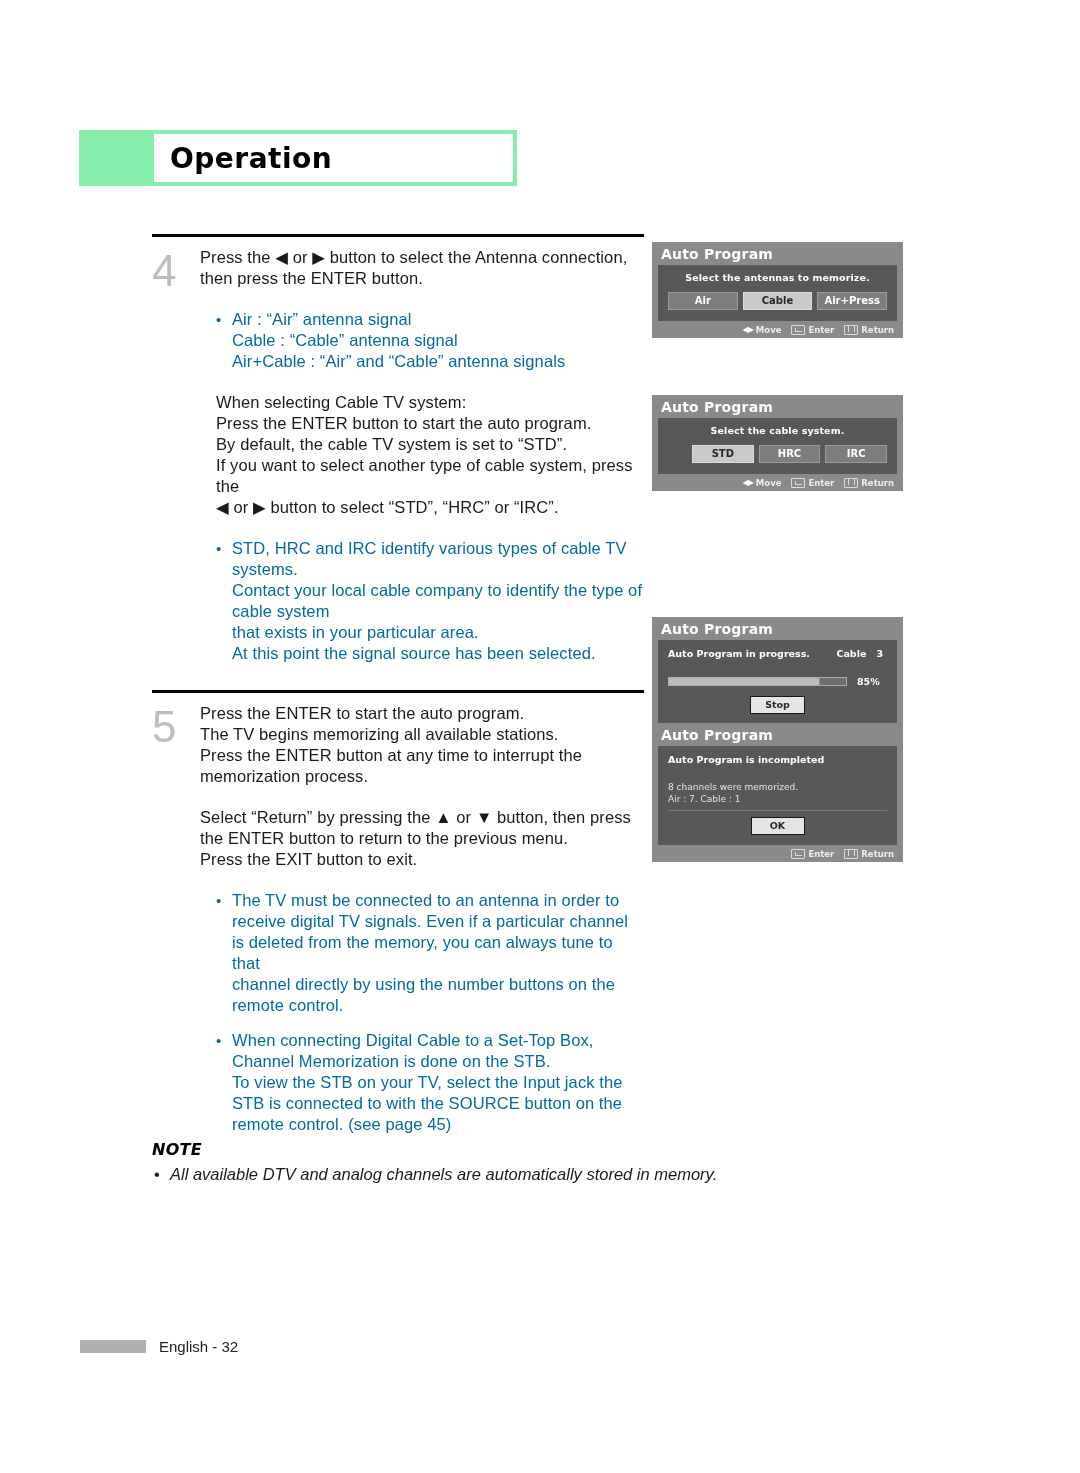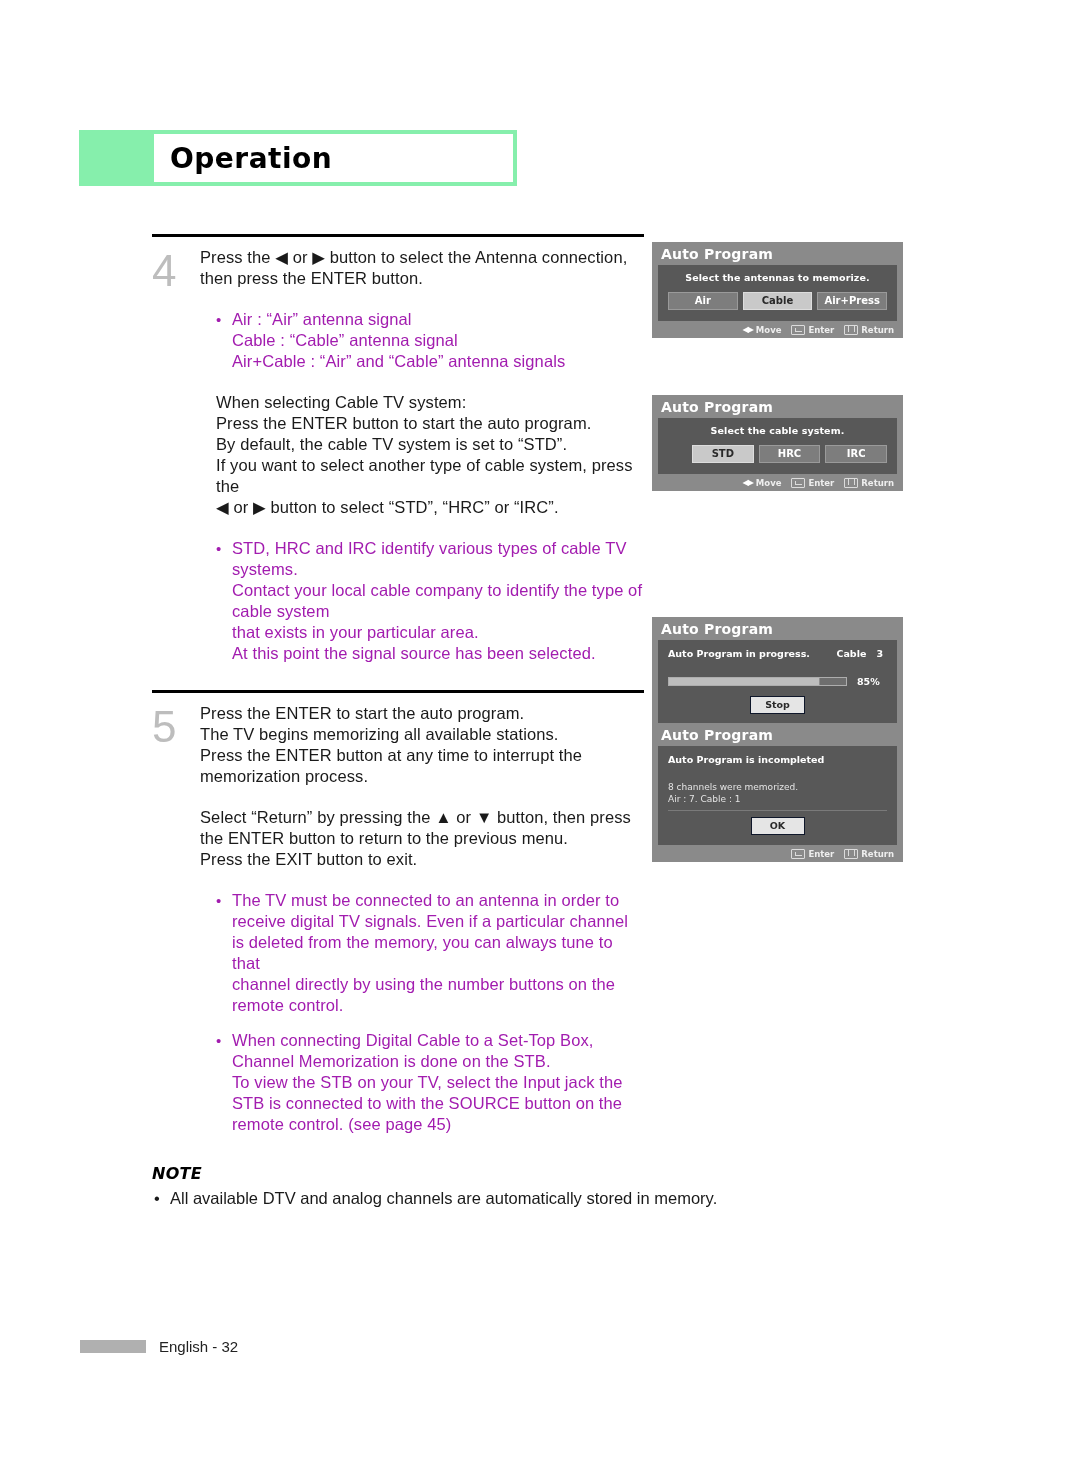--- a/index.html
+++ b/index.html
@@ -84,53 +84,54 @@
     white-space: pre-line;
   }
   .para.indent {
     padding-left: 16px;
   }
   .bullet-item {
     position: relative;
     padding-left: 32px;
     font-size: 16.5px;
     line-height: 21px;
-    color: #a21caf;
+    color: #0369a1;
     white-space: pre-line;
     letter-spacing: 0.1px;
   }
   .bullet-item::before {
     content: "\2022";
     position: absolute;
     left: 16px;
     top: 0;
     font-size: 15px;
   }
   .gap-sm { height: 14px; }
   .gap-md { height: 20px; }
   .gap-lg { height: 26px; }
 
   
   #note-block {
     position: absolute;
     left: 152px;
-    top: 1164px;
+    top: 1140px;
     width: 700px;
   }
   #note-label {
     font-family: "DejaVu Sans", sans-serif;
     font-weight: bold;
     font-style: italic;
     font-size: 16px;
     letter-spacing: 0.3px;
     margin-bottom: 5px;
   }
   #note-text {
     position: relative;
     padding-left: 18px;
+    font-style: italic;
     font-size: 16.5px;
     line-height: 21px;
     color: #1a1a1a;
   }
   #note-text::before {
     content: "\2022";
     position: absolute;
     left: 2px;
     top: 0;
     font-style: normal;

